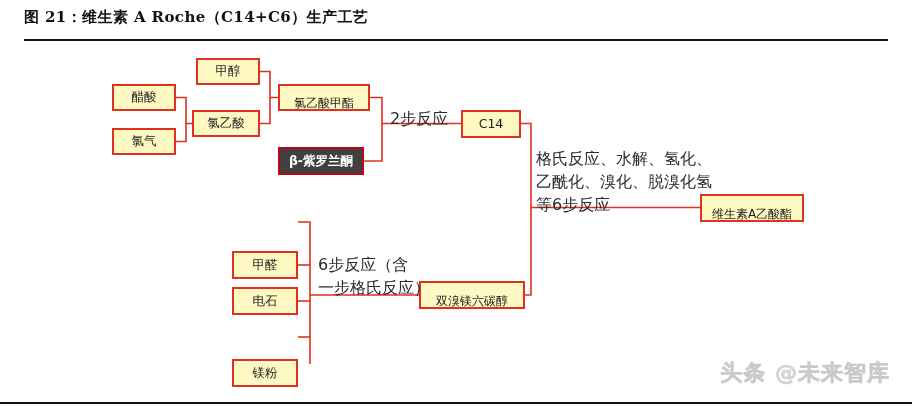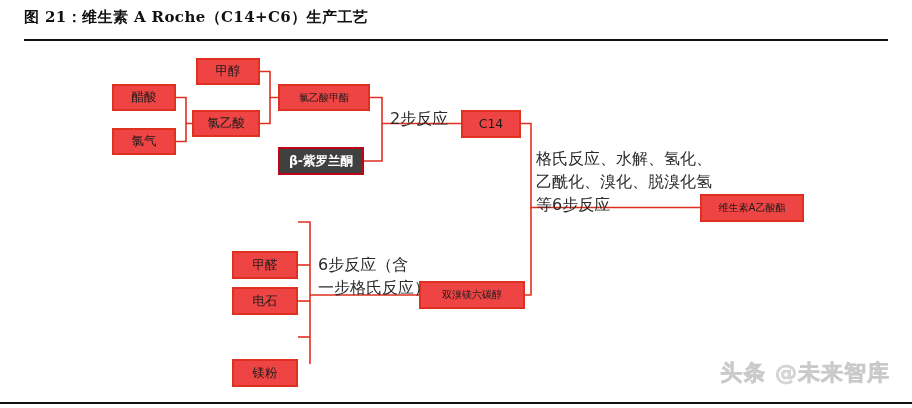--- a/index.html
+++ b/index.html
@@ -27,31 +27,31 @@
   }
 
   
   #canvas{position:absolute;left:0;top:44px;width:912px;height:320px;}
   #wires{position:absolute;left:0;top:0;width:912px;height:320px;}
 
   
   .node{
     position:absolute;box-sizing:border-box;
     border:2px solid #E03020;
-    background:#ef4444;
+    background:#fef9c3;
     display:flex;align-items:center;justify-content:center;
     font-size:12.5px;line-height:1;
     color:#1b1b1b;
     white-space:nowrap;
     font-family:"DejaVu Sans","Liberation Sans",sans-serif;
   }
   .node.filled{
     background:#404040;border-color:#C00418;color:#ffffff;font-weight:700;
   }
-  .node.wide{font-size:10px;}
+  .node.wide{font-size:12px;align-items:flex-end;}
 
   
   .edge-label{
     position:absolute;
     font-size:16px;line-height:1.45;
     color:#2a2a2a;white-space:pre;
     font-family:"DejaVu Sans","Liberation Sans",sans-serif;
   }
 
   

